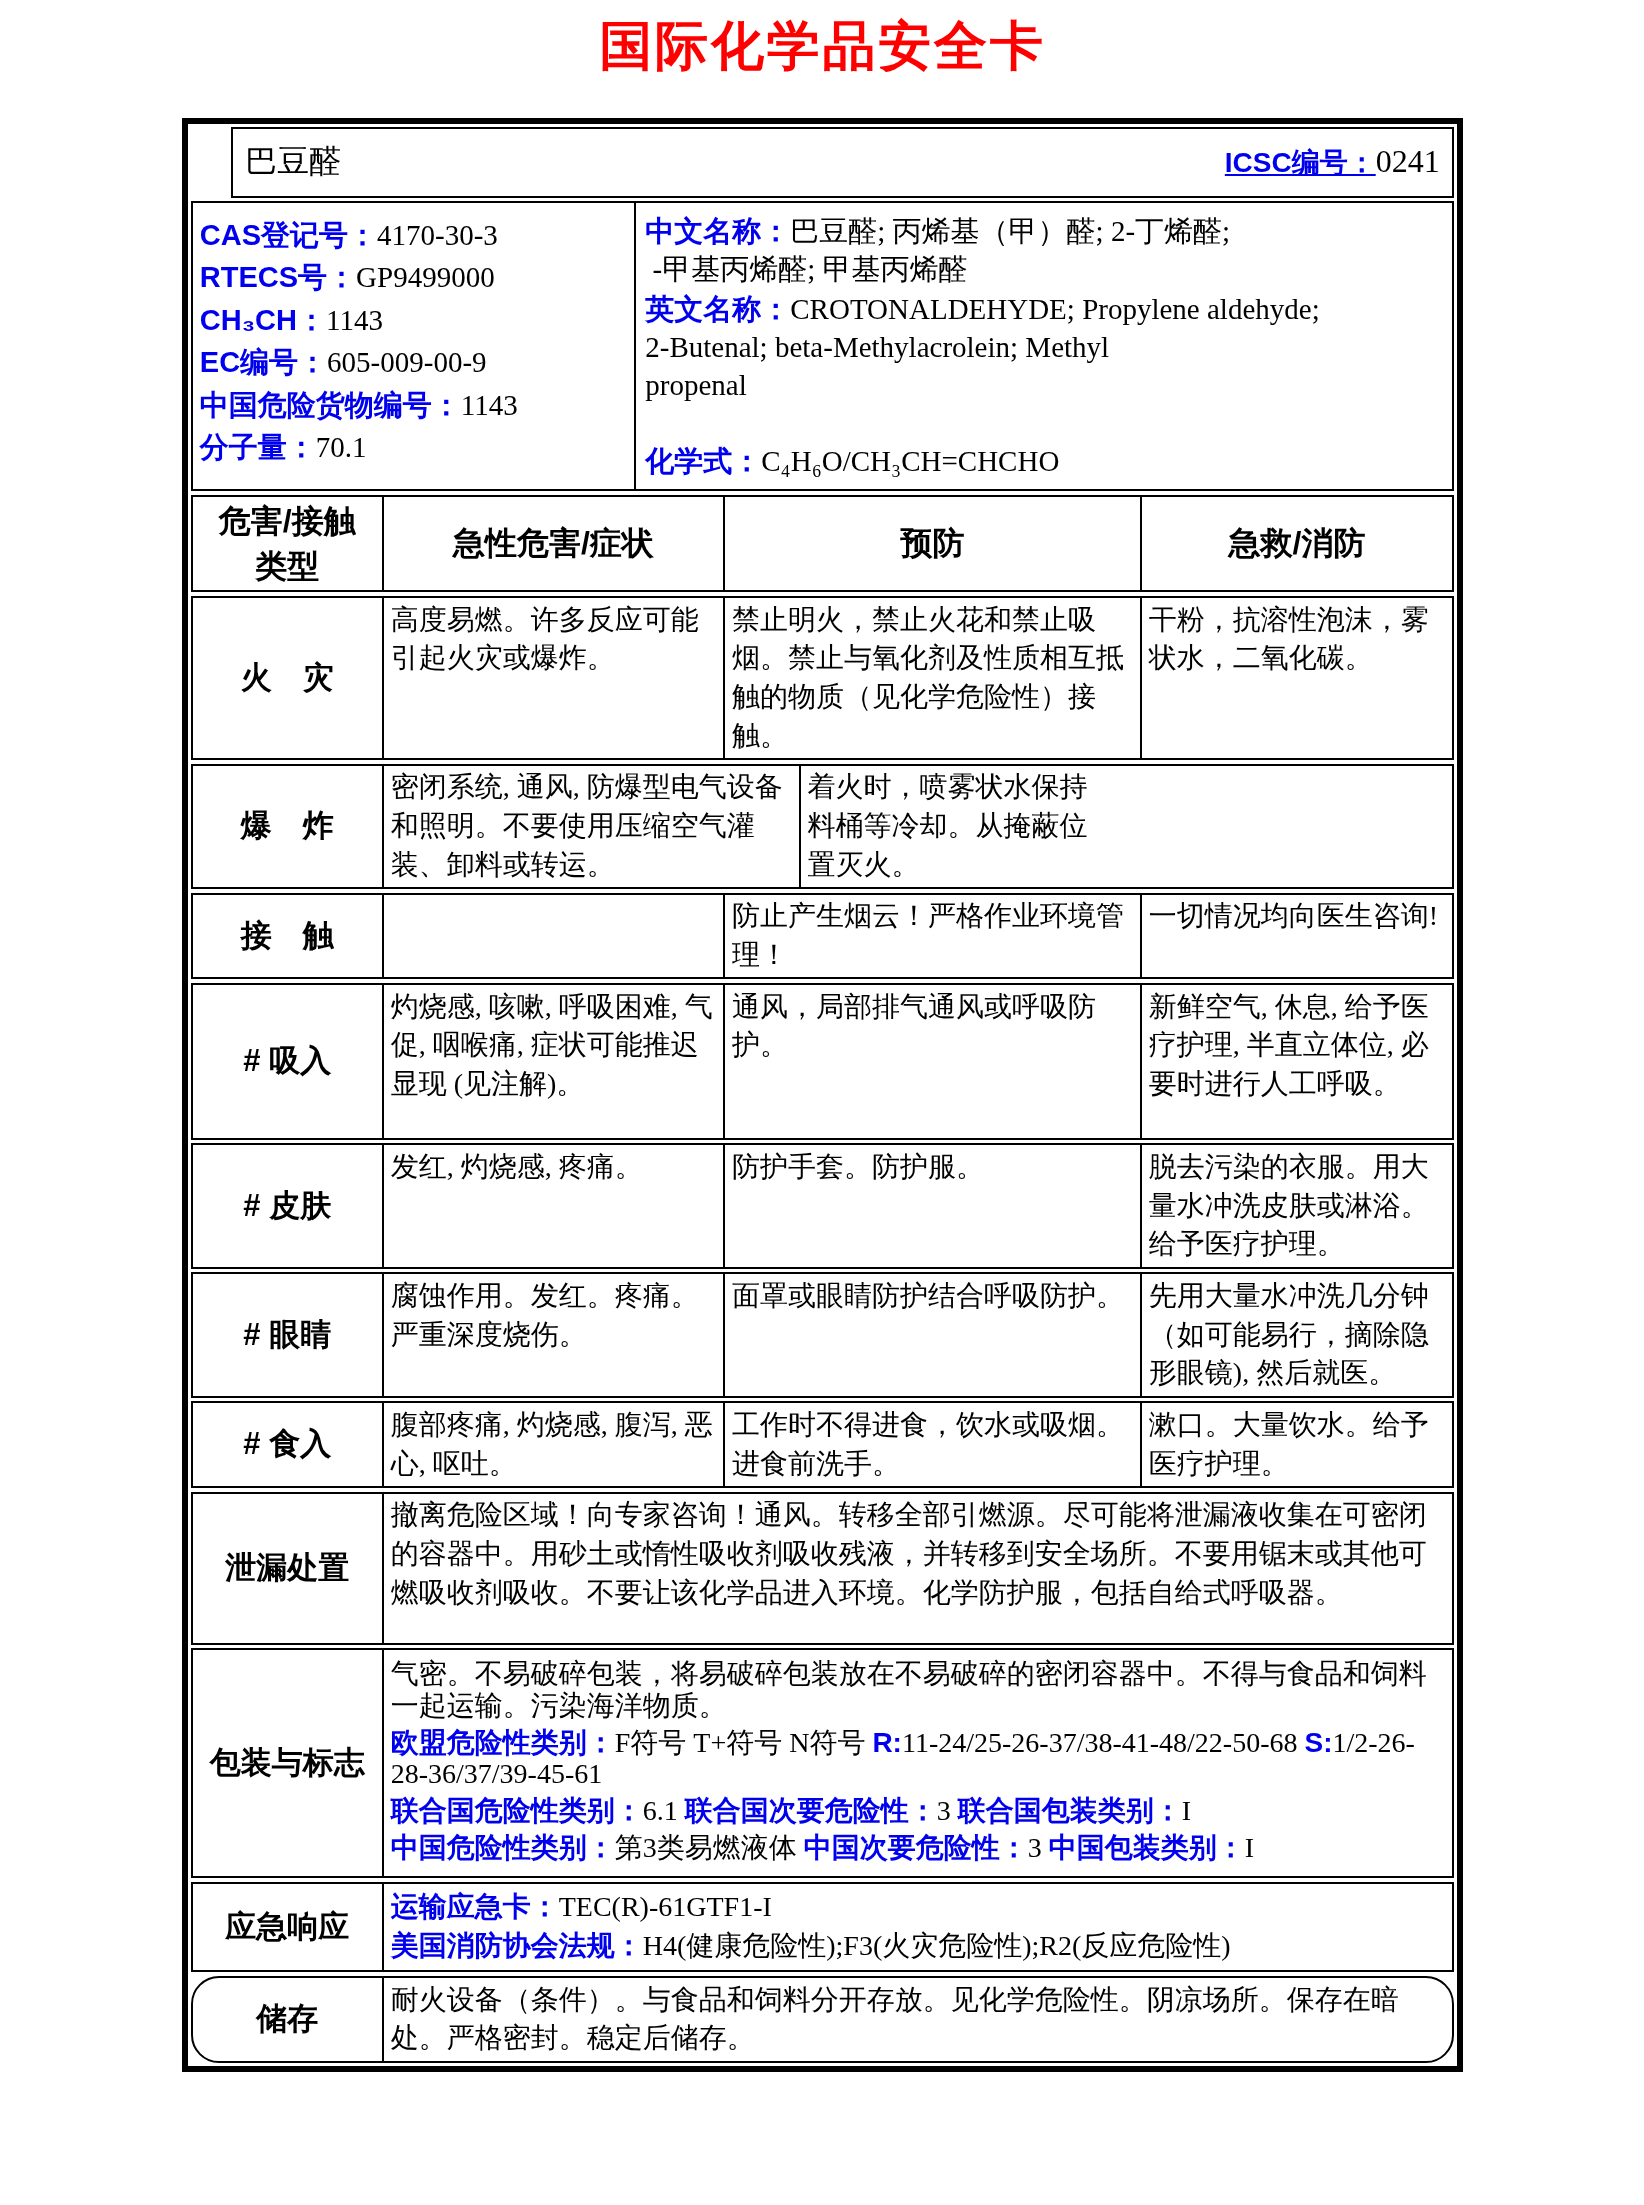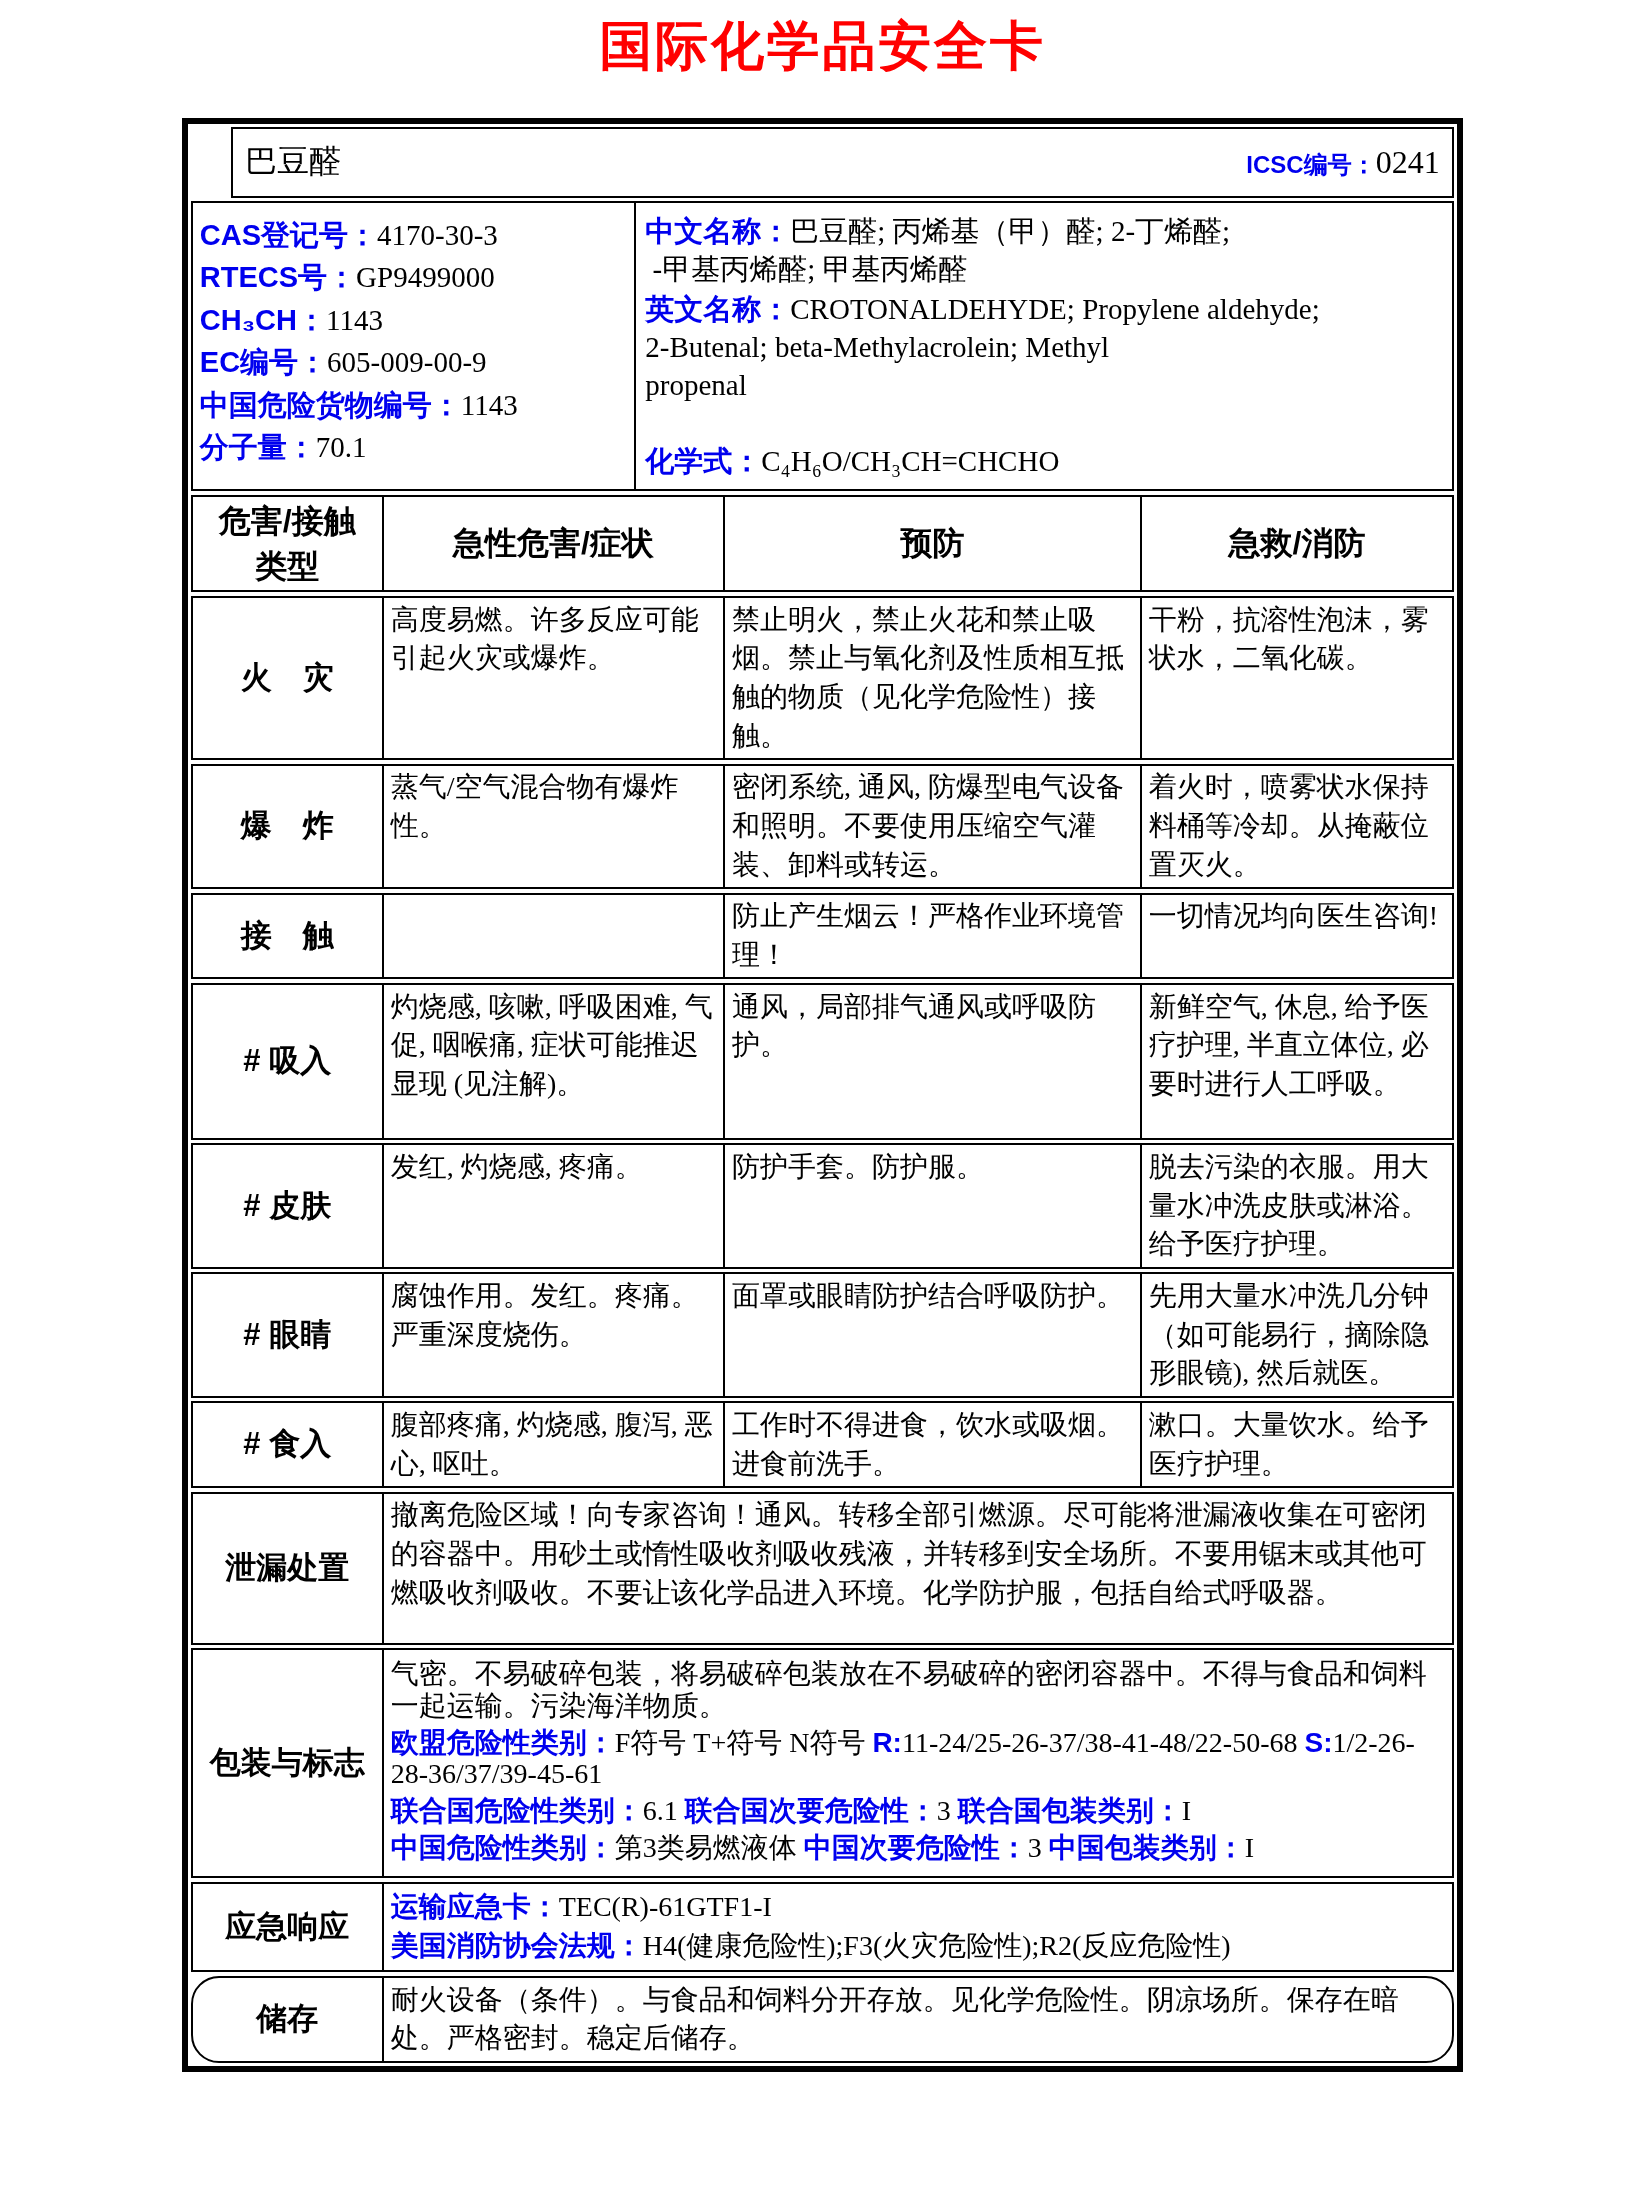--- a/index.html
+++ b/index.html
@@ -46,21 +46,21 @@
 
   
   .r-name {
     justify-content: space-between;
     align-items: center;
     min-height: 71px;
     padding: 4.2px 12.5px;
     font-size: 32px;
     margin-left: 40px;
   }
-  .r-name .icsc-label { font-size: 24px; }
+  .r-name .icsc-label { font-size: 28px; text-decoration: underline; }
 
   
   .r-info { min-height: 263px; }
   .ci1 { flex: 0 0 35%; padding: 7px 4.2px 7px 7px; font-size: 29px; }
   .ci2 { flex: 0 0 65%; padding: 7px 9.7px; font-size: 29px; border-left: 2.8px solid #000; }
   .id-cell .info-line { margin: 6.3px 0; line-height: 1.25; }
   .names-cell .info-line { margin: 1.4px 0; line-height: 1.32; }
   .names-cell .formula-line { margin-top: 38px; }
 
   
@@ -140,21 +140,20 @@
 
     <div class="row r-fire">
       <div class="cell c1 blue">火　灾</div>
       <div class="cell c2">高度易燃。许多反应可能引起火灾或爆炸。</div>
       <div class="cell c3">禁止明火，禁止火花和禁止吸烟。禁止与氧化剂及性质相互抵触的物质（见化学危险性）接触。</div>
       <div class="cell c4">干粉，抗溶性泡沫，雾状水，二氧化碳。</div>
     </div>
 
     <div class="row r-explosion">
       <div class="cell c1 blue">爆　炸</div>
-      <div class="cell c2">蒸气/空气混合物有爆炸性。</div>
       <div class="cell c3">密闭系统, 通风, 防爆型电气设备和照明。不要使用压缩空气灌装、卸料或转运。</div>
       <div class="cell c4">着火时，喷雾状水保持料桶等冷却。从掩蔽位置灭火。</div>
     </div>
 
     <div class="row r-exposure">
       <div class="cell c1 blue">接　触</div>
       <div class="cell c2"></div>
       <div class="cell c3">防止产生烟云！严格作业环境管理！</div>
       <div class="cell c4">一切情况均向医生咨询!</div>
     </div>

